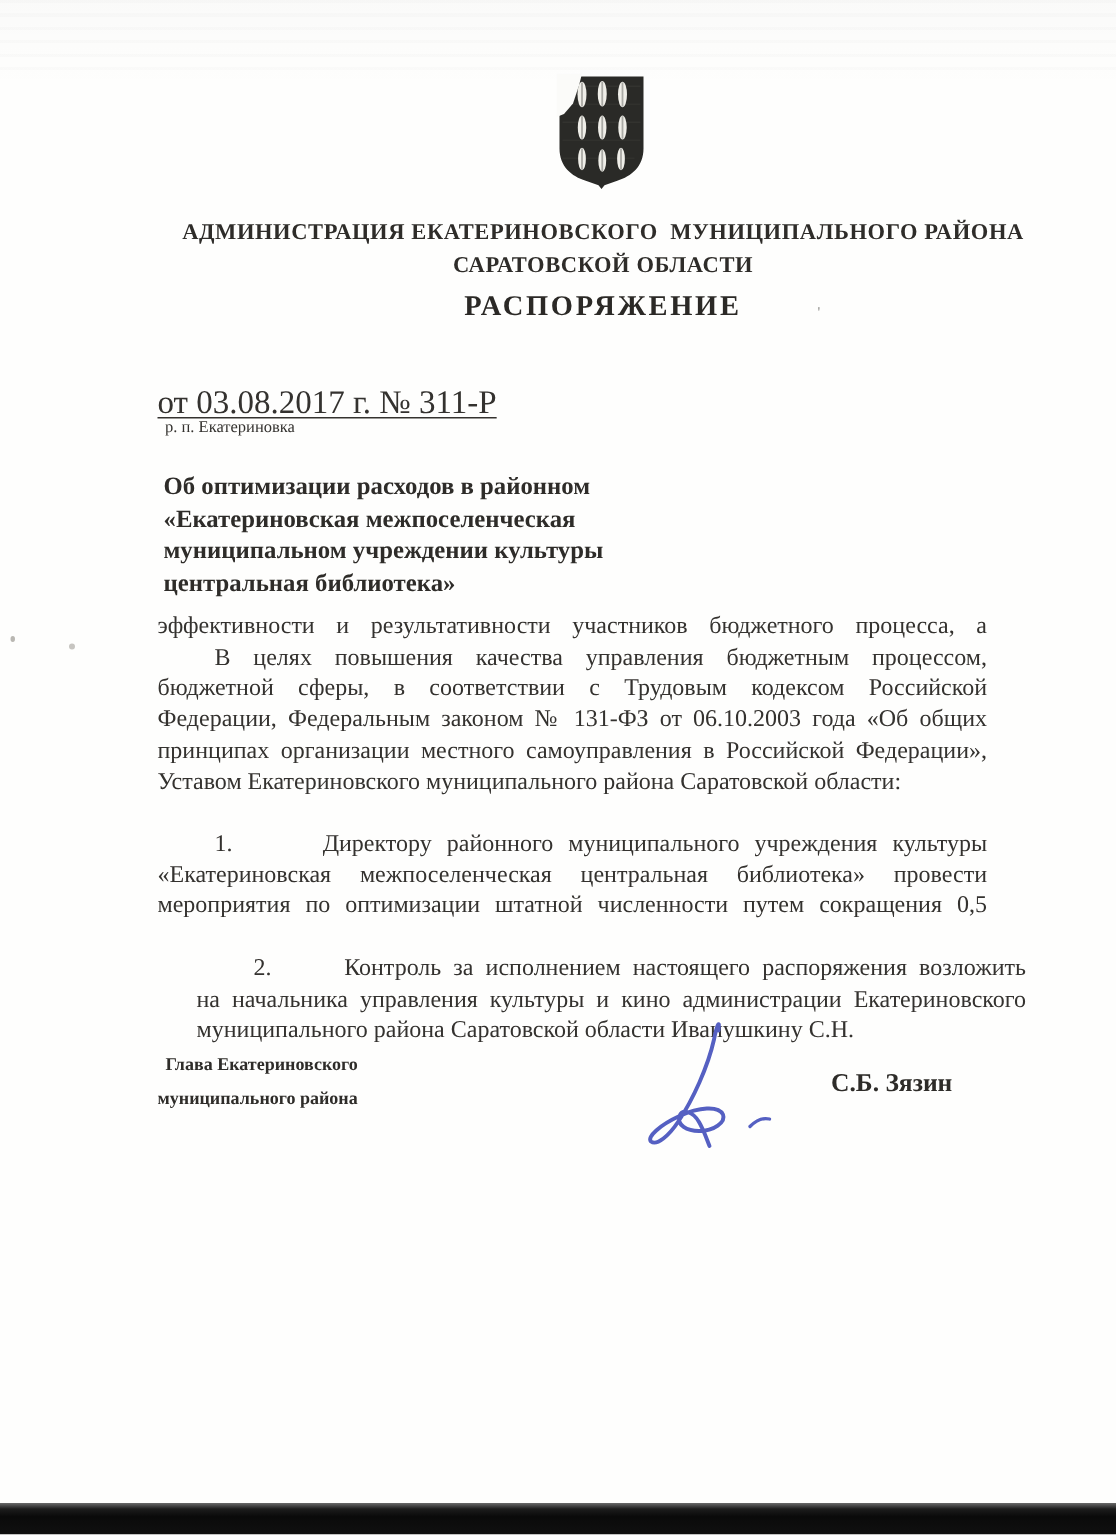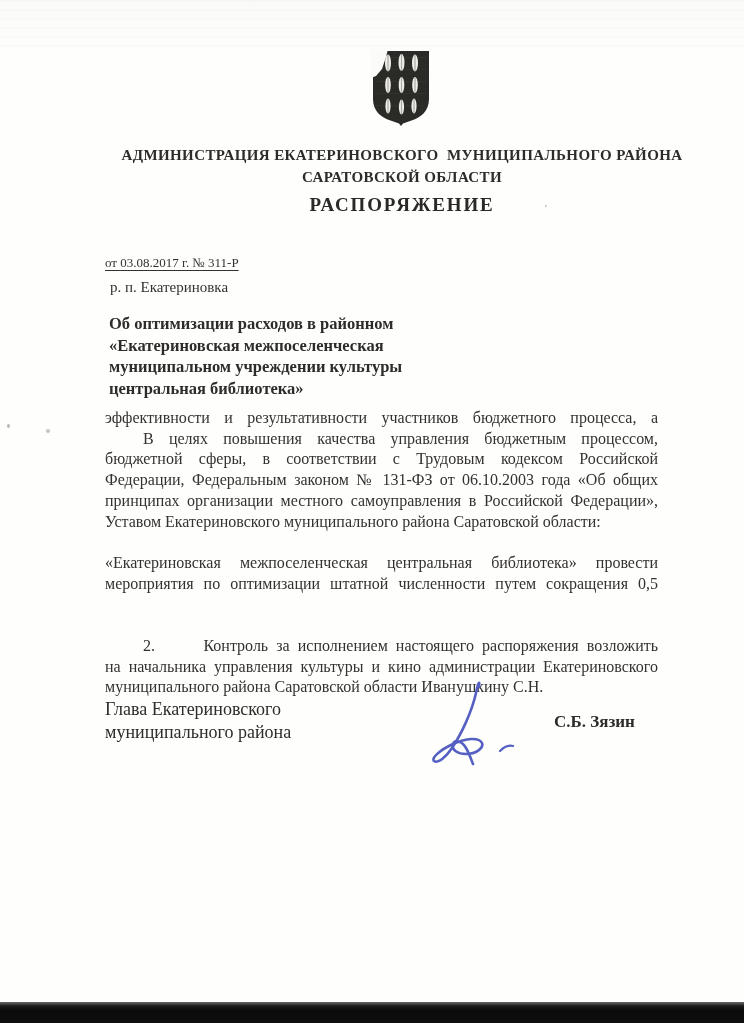--- a/index.html
+++ b/index.html
@@ -45,56 +45,57 @@
     font-size: 19px; letter-spacing: 1.8px; color: #2b2926;
   }
   .stray-mark {
     position: absolute; left: 545px; top: 203px;
     font-size: 10px; color: #8a8a86;
   }
 
   
   .date-line {
     position: absolute; left: 105px; top: 255px;
-    font-size: 13px;
+    font-size: 22px;
   }
   .date-line .u {
     text-decoration: underline;
     text-underline-offset: 3px;
     text-decoration-thickness: 1px;
   }
   .place {
     position: absolute; left: 110px; top: 279px;
-    font-size: 15px;
+    font-size: 11px;
   }
 
   
   .subject {
     position: absolute; left: 109px; top: 313px; width: 380px;
     font-weight: bold; font-size: 16.5px; line-height: 21.5px;
     color: #2e2c29;
   }
 
   
   .textblock {
     position: absolute; left: 105px; width: 553px;
     font-size: 16px; line-height: 20.7px;
   }
   #para1 { top: 408px; }
   #item1 { top: 553px; }
-  #item2 { top: 636px; }
+  #item2 { top: 636px; margin-left: 26px; }
   .textblock .line { text-align: justify; text-align-last: justify; }
   .textblock .line.last { text-align-last: left; }
   .textblock .line.first { text-indent: 38px; }
 
   
   .sig-position {
     position: absolute; left: 105px; top: 698px;
-    font-weight: normal; font-size: 18px; line-height: 22.5px;
+    font-weight: bold; font-size: 12px; line-height: 22.5px;
     color: #2e2c29;
+    text-align: right;
   }
   .sig-name {
     position: absolute; left: 554px; top: 712px;
     font-weight: bold; font-size: 17px; color: #2e2c29;
   }
   .signature-ink { position: absolute; left: 420px; top: 653px; }
 
   
   .speck { position: absolute; background: #b9b7b2; border-radius: 50%; }
   #speck1 { left: 7px;  top: 424px; width: 3px; height: 4px; }
@@ -171,20 +172,21 @@
 
   <div class="textblock" id="para1">
       <div class="line">эффективности и результативности участников бюджетного процесса, а</div>
       <div class="line first">В целях повышения качества управления бюджетным процессом,</div>
       <div class="line">бюджетной сферы, в соответствии с Трудовым кодексом Российской</div>
       <div class="line">Федерации, Федеральным законом № 131-ФЗ от 06.10.2003 года «Об общих</div>
       <div class="line">принципах организации местного самоуправления в Российской Федерации»,</div>
       <div class="line last">Уставом Екатериновского муниципального района Саратовской области:</div>
     </div>
   <div class="textblock" id="item1">
+      <div class="line first">1.&nbsp;&nbsp;&nbsp;&nbsp;&nbsp; Директору районного муниципального учреждения культуры</div>
       <div class="line">«Екатериновская межпоселенческая центральная библиотека» провести</div>
       <div class="line">мероприятия по оптимизации штатной численности путем сокращения 0,5</div>
     </div>
   <div class="textblock" id="item2">
       <div class="line first">2.&nbsp;&nbsp;&nbsp;&nbsp;&nbsp; Контроль за исполнением настоящего распоряжения возложить</div>
       <div class="line">на начальника управления культуры и кино администрации Екатериновского</div>
       <div class="line last">муниципального района Саратовской области Иванушкину С.Н.</div>
     </div>
 
   <div class="sig-position">

